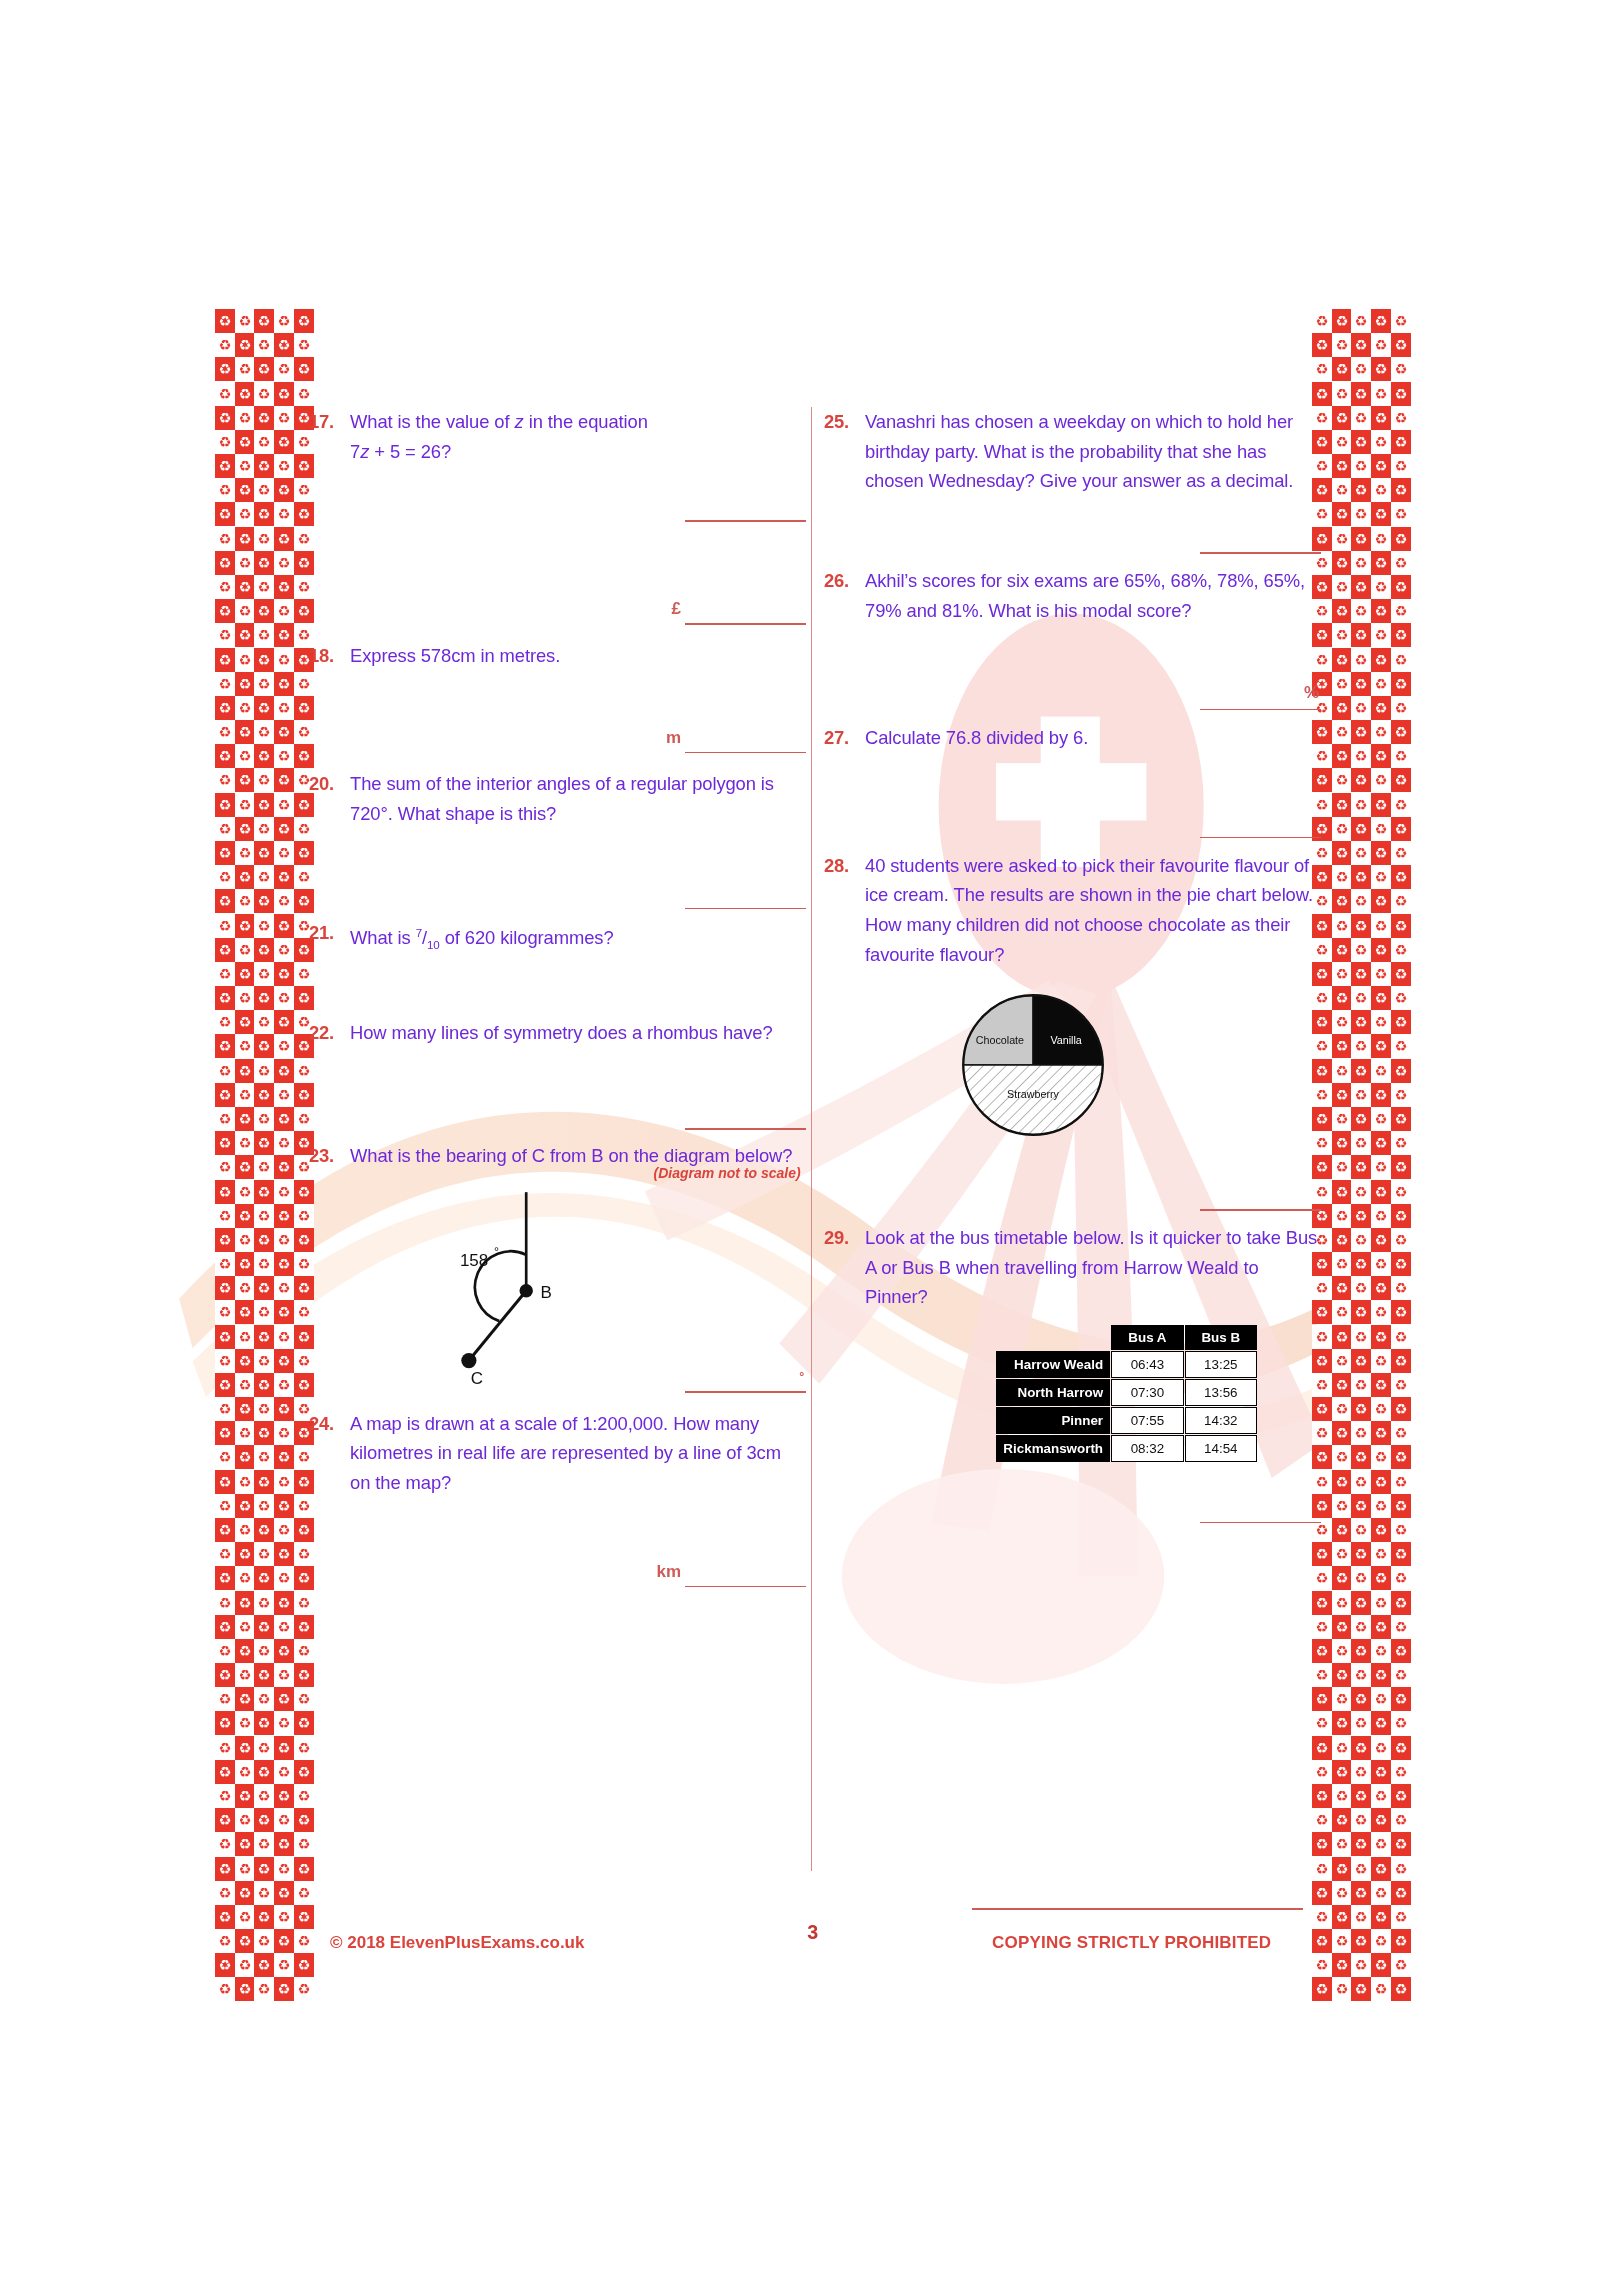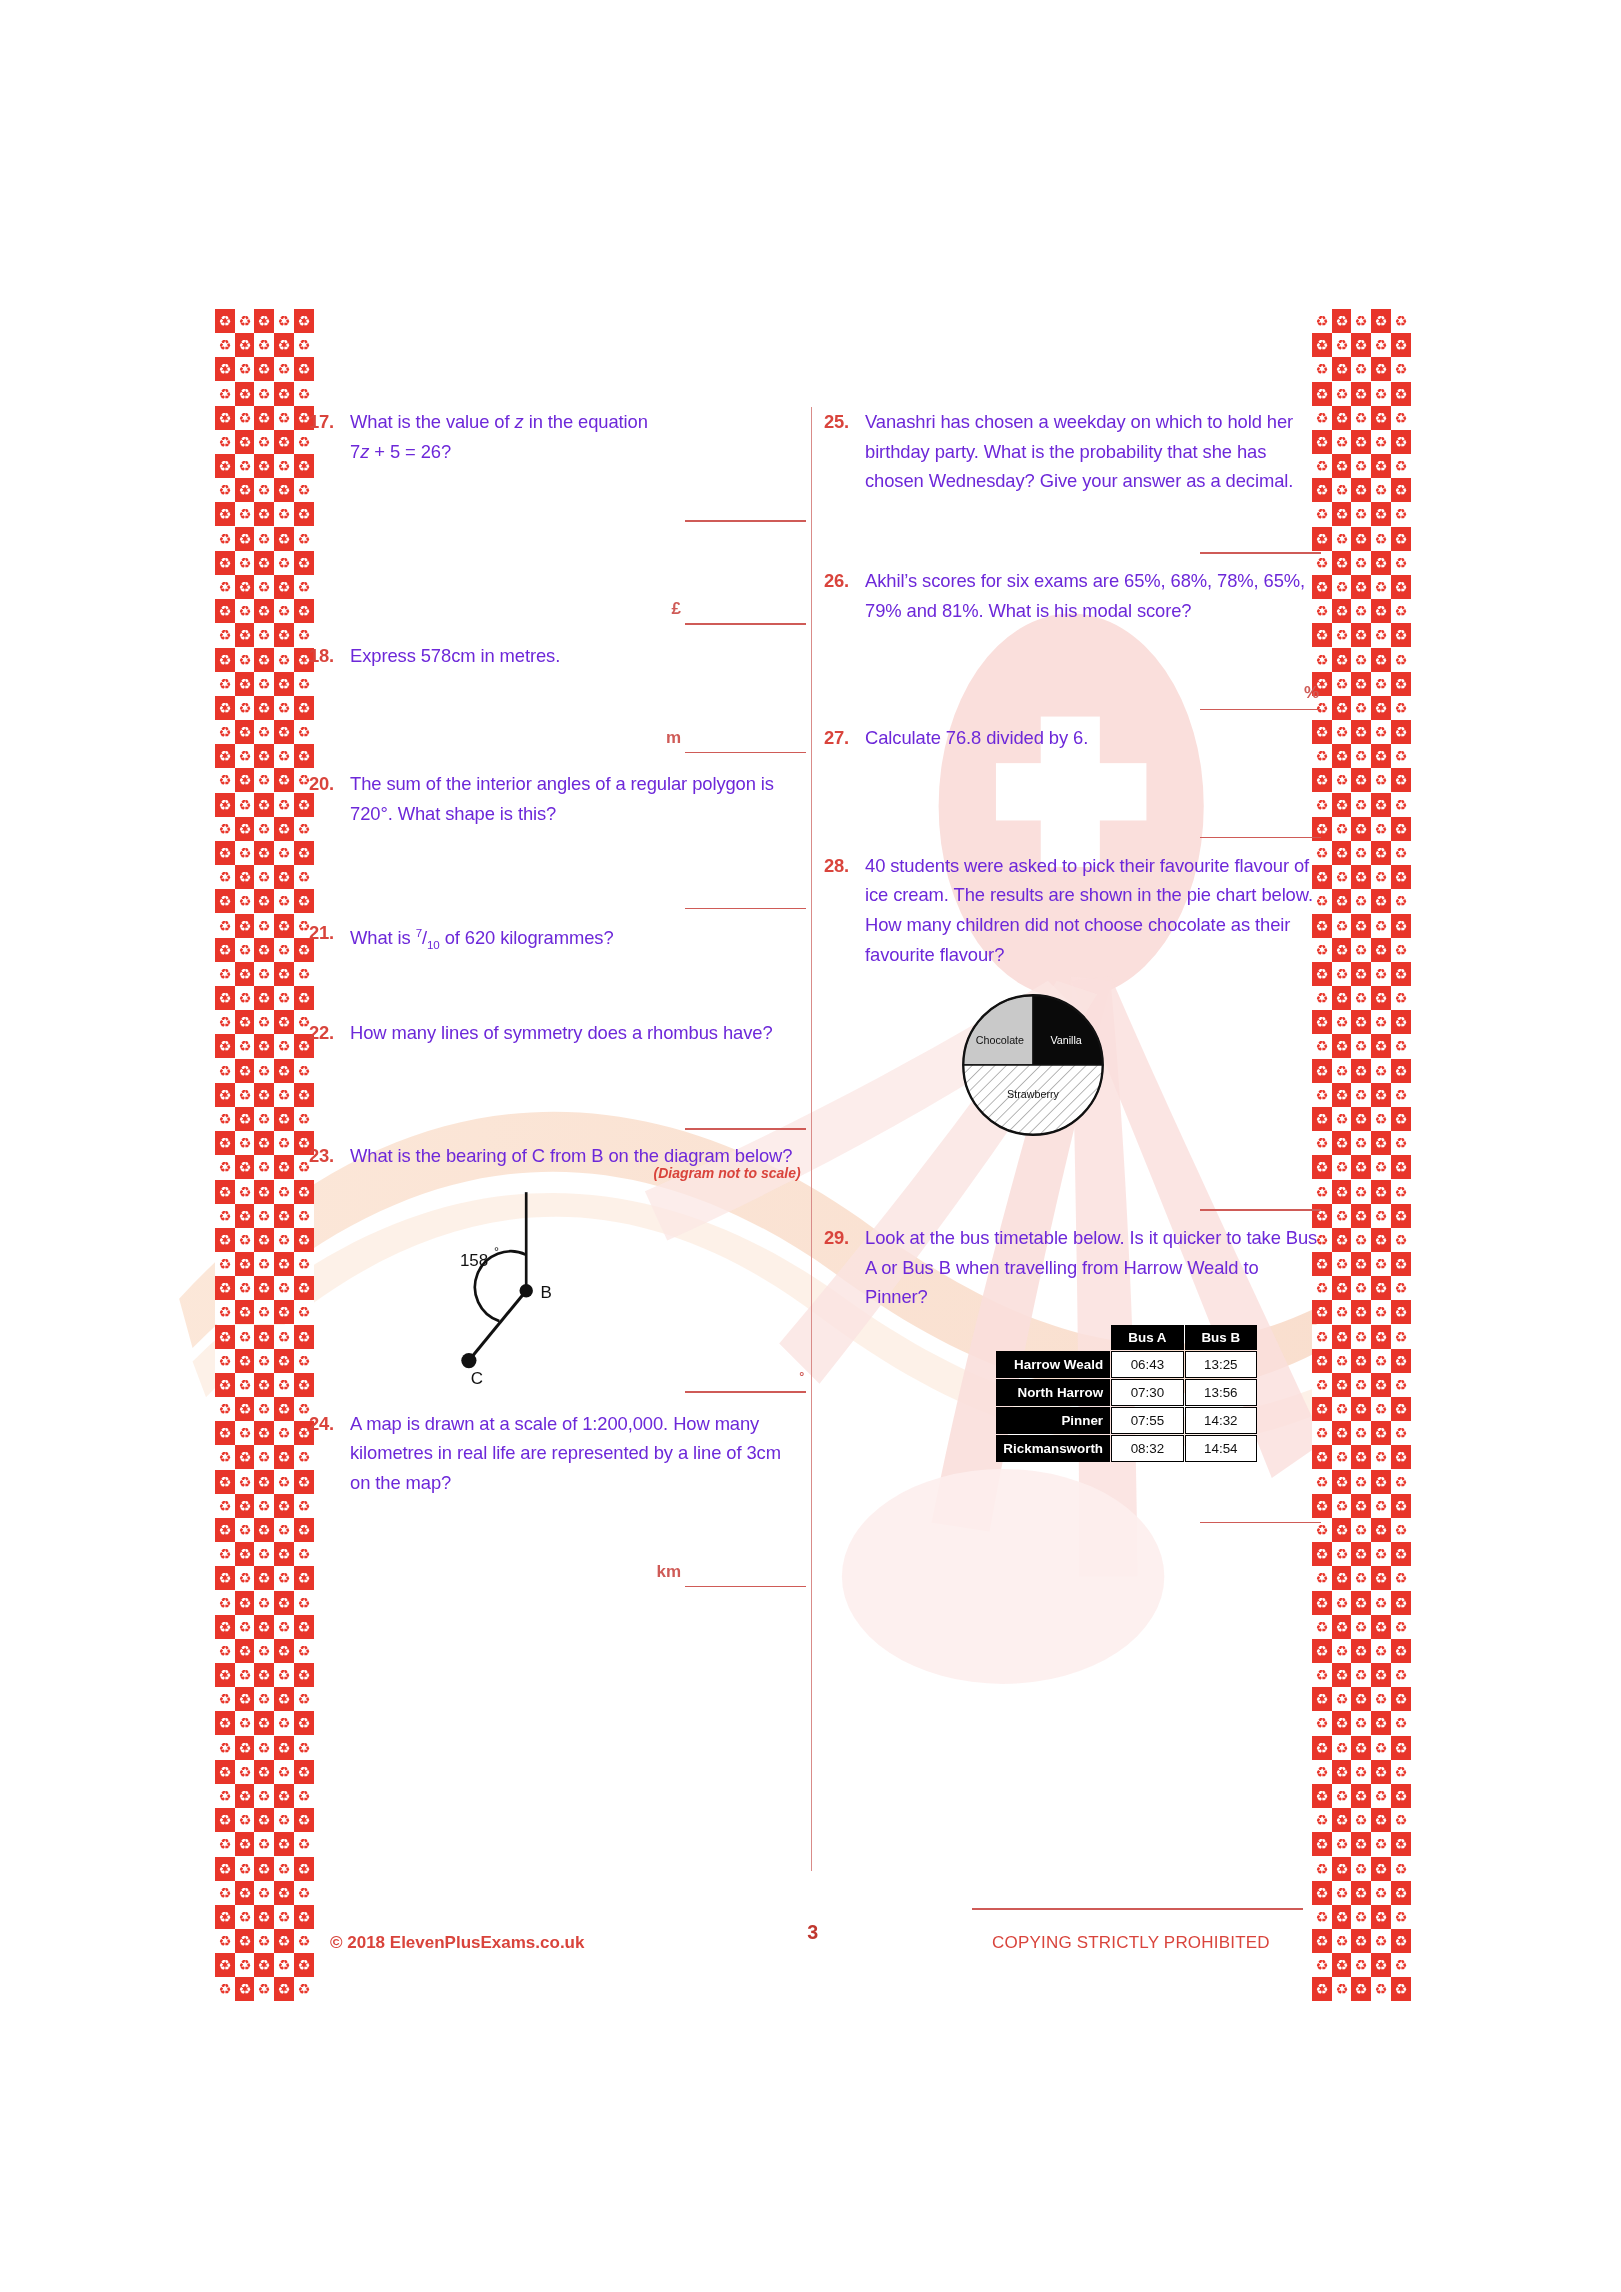--- a/index.html
+++ b/index.html
@@ -227,21 +227,21 @@
     color: #d9443c;
     font-weight: bold;
     font-size: 17px;
     z-index: 4;
   }
   #footer-prohibited {
     position: absolute;
     left: 992px;
     top: 1933px;
     color: #d9443c;
-    font-weight: normal;
+    font-weight: bold;
     font-size: 17px;
     letter-spacing: 0.2px;
     z-index: 4;
   }
   #footer-rule {
     position: absolute;
     left: 972px;
     top: 1908px;
     width: 331px;
     height: 1.6px;

